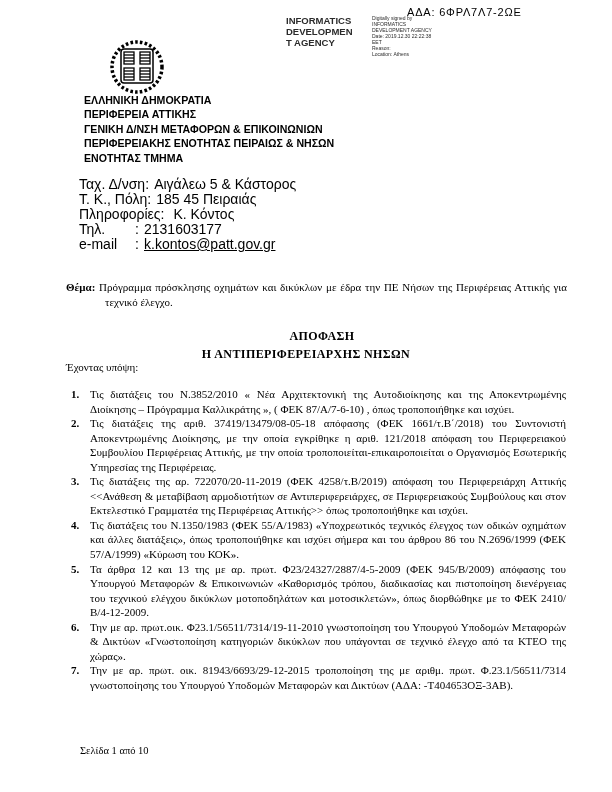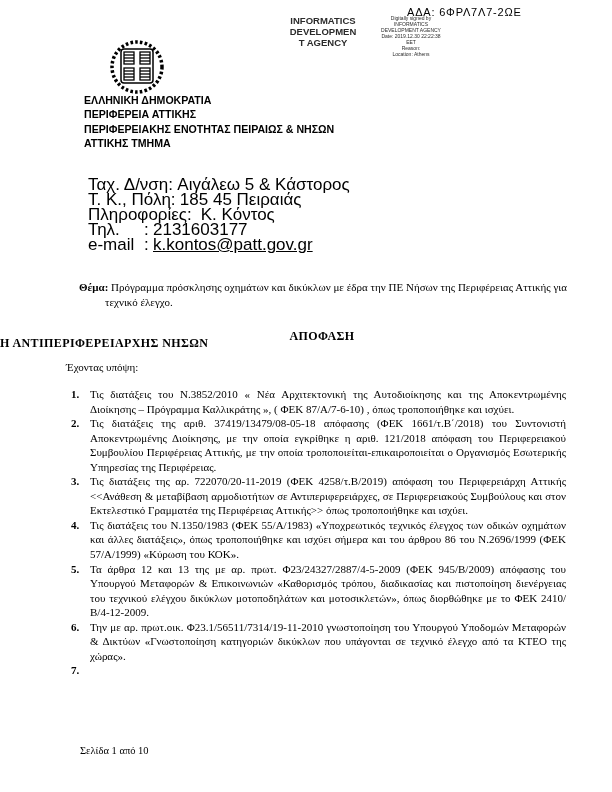--- a/index.html
+++ b/index.html
@@ -8,62 +8,62 @@
     background:#ffffff; color:#000; overflow:hidden;
     font-family:"Liberation Serif", serif;
   }
   
   .ada{
     position:absolute; top:6px; left:407px;
     font-family:"Liberation Sans", sans-serif;
     font-size:11px; letter-spacing:0.8px; white-space:nowrap;
   }
   .stamp{
-    position:absolute; top:15px; left:286px; display:flex; gap:12px; color:#2b2b2b;text-align:center;
+    position:absolute; top:15px; left:286px; display:flex; gap:12px; color:#2b2b2b;
   }
   .stamp-agency{
     font-family:"Liberation Sans", sans-serif; font-weight:bold;
     font-size:9.5px; line-height:11px; width:74px;
   }
   .stamp-details{
     font-family:"Liberation Sans", sans-serif;
     font-size:5px; line-height:6px; width:78px; color:#2b2b2b;
   }
   .stamp-details div{white-space:nowrap;}
   
   .emblem{position:absolute; top:38px; left:104px; width:66px; height:58px;}
   
   .header-block{
     position:absolute; top:93px; left:84px;
     font-family:"Liberation Sans", sans-serif; font-weight:bold;
     font-size:10.6px; line-height:14.4px; white-space:nowrap;
   }
   
   .contact-block{
-    position:absolute; top:177px; left:88px;
+    position:absolute; top:177px; left:79px;
     font-family:"Liberation Sans", sans-serif;
-    font-size:17px; line-height:15px; white-space:nowrap;
+    font-size:14px; line-height:15px; white-space:nowrap;
   }
   .c-label{display:inline-block; min-width:56px;}
   .c-sep{display:inline-block; width:9px;}
   .c-value.link{text-decoration:underline; color:#000; cursor:pointer;}
   
   .subject{
     position:absolute; top:280px; left:66px; width:501px;
     font-size:11px; line-height:15.2px; text-align:justify;
     padding-left:39px; text-indent:-39px; box-sizing:border-box;
   }
-  .subject .subj-label{font-weight:bold;margin-left:13px;}
+  .subject .subj-label{font-weight:bold;}
   
   .decision-title{
     position:absolute; top:329px; left:16px; width:612px; text-align:center;
     font-weight:bold; font-size:12px; letter-spacing:0.4px;
   }
   .decision-subtitle{
-    position:absolute; top:336px; left:0; width:612px; text-align:left;
+    position:absolute; top:347px; left:0; width:612px; text-align:center;
     font-weight:bold; font-size:12px; letter-spacing:0.4px;
   }
   .preamble{position:absolute; top:361px; left:66px; font-size:11px;text-align:right;}
   
   .items{
     position:absolute; top:387px; left:72px; width:494px;
     font-size:11px; line-height:14.55px; text-align:justify;
   }
   .item{position:relative; padding-left:18px;}
   .item .num{position:absolute; left:-1px; top:0; font-weight:bold;}
@@ -114,22 +114,23 @@
       <rect x="36" y="30" width="10" height="12" fill="#fff"></rect>
       <line x1="36" y1="33" x2="46" y2="33"></line>
         <line x1="36" y1="36" x2="46" y2="36"></line>
         <line x1="36" y1="39" x2="46" y2="39"></line>
     </g>
   </svg>
 
   <div class="header-block">
     <div>ΕΛΛΗΝΙΚΗ ΔΗΜΟΚΡΑΤΙΑ</div>
     <div>ΠΕΡΙΦΕΡΕΙΑ ΑΤΤΙΚΗΣ</div>
+    <div>ΓΕΝΙΚΗ Δ/ΝΣΗ ΜΕΤΑΦΟΡΩΝ &amp; ΕΠΙΚΟΙΝΩΝΙΩΝ</div>
     <div>ΠΕΡΙΦΕΡΕΙΑΚΗΣ ΕΝΟΤΗΤΑΣ ΠΕΙΡΑΙΩΣ &amp; ΝΗΣΩΝ</div>
-    <div>ΑΤΤΙΚΗΣ ΤΜΗΜΑ</div>
+    <div>ΕΝΟΤΗΤΑΣ ΤΜΗΜΑ</div>
   </div>
 
   <div class="contact-block">
     <div class="c-row">
       <span class="c-label">Ταχ. Δ/νση</span><span class="c-sep">:</span><span class="c-value">Αιγάλεω 5 &amp; Κάστορος</span>
     </div>
     <div class="c-row">
       <span class="c-label">Τ. Κ., Πόλη</span><span class="c-sep">:</span><span class="c-value">185 45 Πειραιάς</span>
     </div>
     <div class="c-row">
@@ -172,18 +173,19 @@
     <div class="item">
       <span class="num">5.</span>
       <span>Τα άρθρα 12 και 13 της με αρ. πρωτ. Φ23/24327/2887/4-5-2009 (ΦΕΚ 945/Β/2009) απόφασης του Υπουργού Μεταφορών &amp; Επικοινωνιών «Καθορισμός τρόπου, διαδικασίας και πιστοποίηση διενέργειας του τεχνικού ελέγχου δικύκλων μοτοποδηλάτων και μοτοσικλετών», όπως διορθώθηκε με το ΦΕΚ 2410/Β/4-12-2009.</span>
     </div>
     <div class="item">
       <span class="num">6.</span>
       <span>Την με αρ. πρωτ.οικ. Φ23.1/56511/7314/19-11-2010 γνωστοποίηση του Υπουργού Υποδομών Μεταφορών &amp; Δικτύων «Γνωστοποίηση κατηγοριών δικύκλων που υπάγονται σε τεχνικό έλεγχο από τα ΚΤΕΟ της χώρας».</span>
     </div>
     <div class="item">
       <span class="num">7.</span>
+      <span>Την με αρ. πρωτ. οικ. 81943/6693/29-12-2015 τροποποίηση της με αριθμ. πρωτ. Φ.23.1/56511/7314 γνωστοποίησης του Υπουργού Υποδομών Μεταφορών και Δικτύων (ΑΔΑ: -Τ404653ΟΞ-3ΑΒ).</span>
     </div>
   </div>
 
   <div class="page-footer">Σελίδα 1 από 10</div>
 
 </div>
 
 </body></html>

